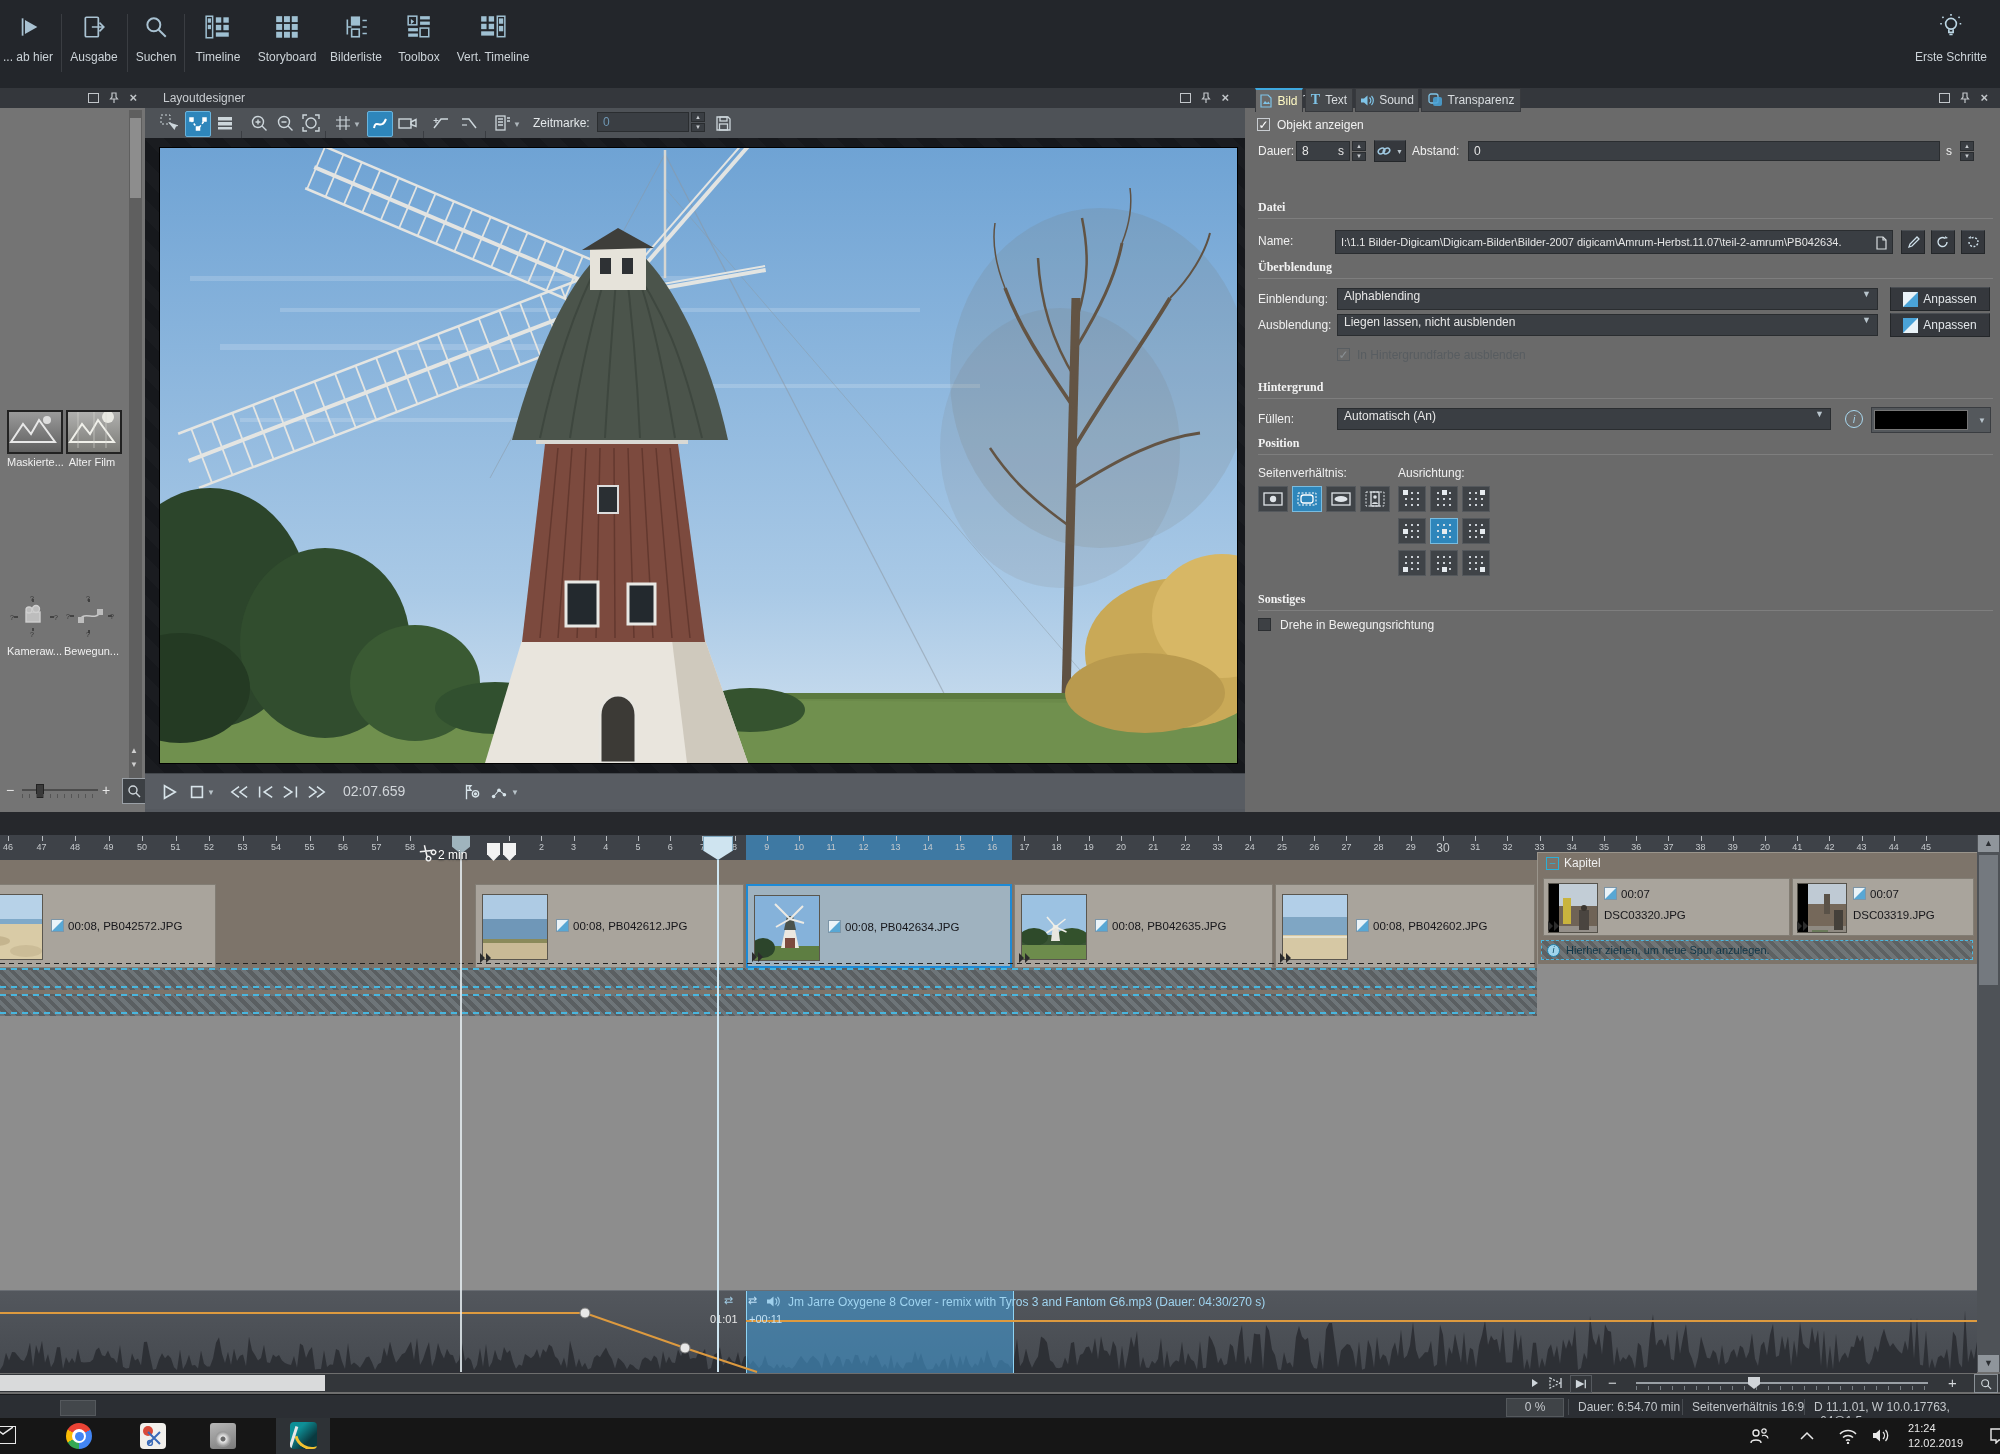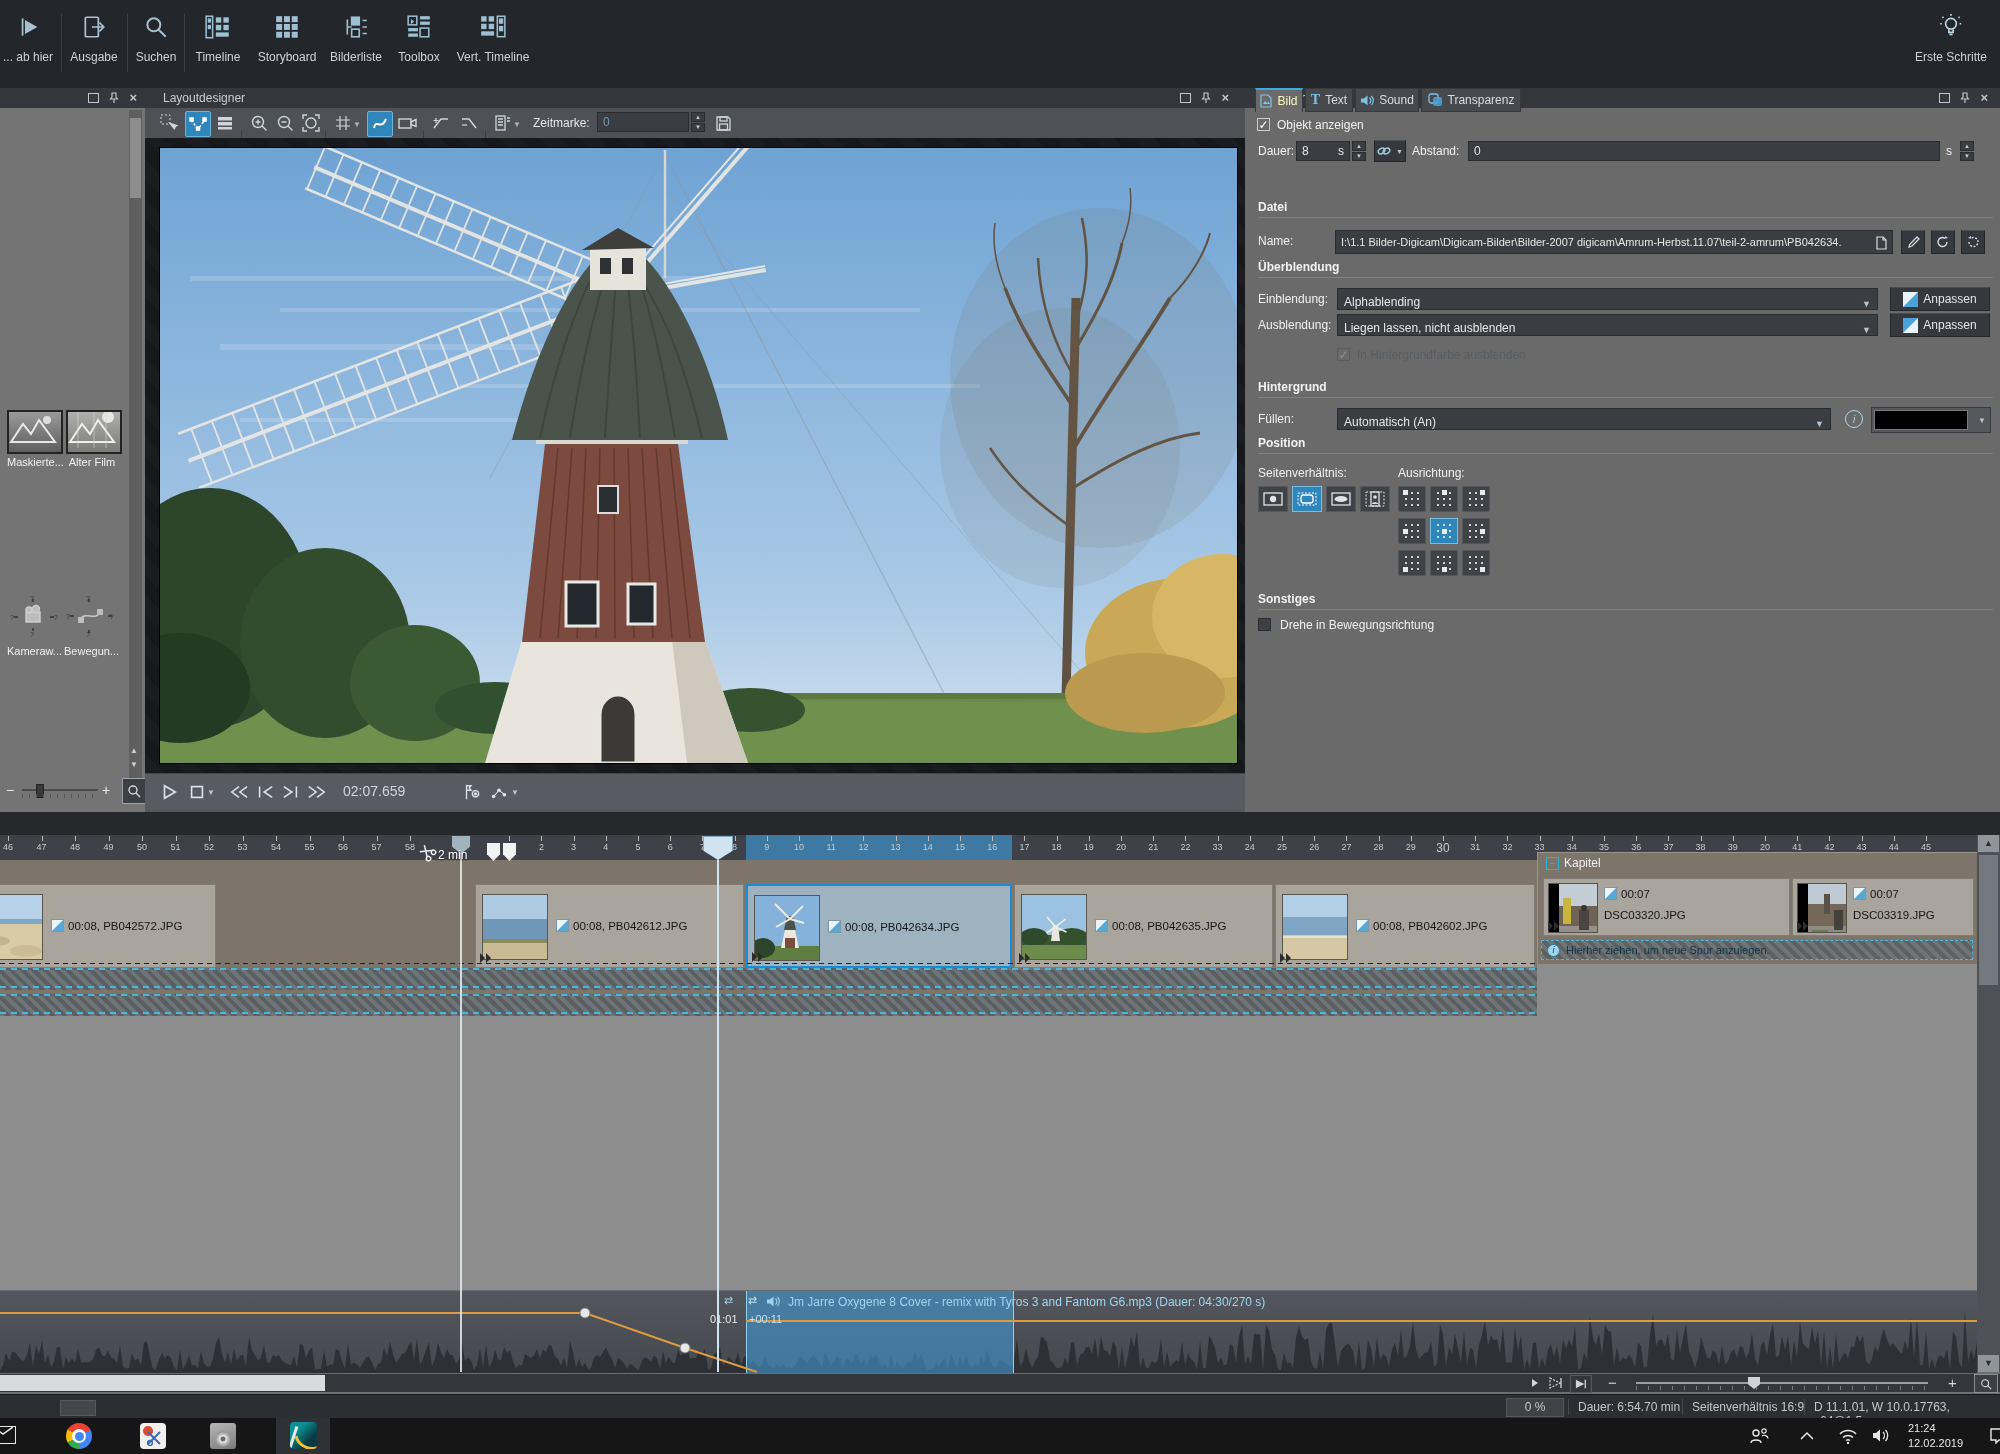--- a/index.html
+++ b/index.html
@@ -12,26 +12,26 @@
   .tbtn{position:absolute;top:10px;height:70px;text-align:center;cursor:default;}
   .tbtn .tico{margin:0 auto;height:34px;display:flex;align-items:center;justify-content:center;}
   .tbtn .tlab{font-size:12px;color:#ccd3d8;white-space:nowrap;display:block;margin-top:6px;}
   .vsep{position:absolute;top:14px;height:58px;width:1px;background:#3a3d42;}
   
   .titlebar{position:absolute;left:0;top:0;right:0;height:20px;background:#34373c;color:#c9cdd1;font-size:12px;}
   .titlebar .tt{position:absolute;left:18px;top:3px;}
   .wbtns{position:absolute;right:8px;top:3px;display:flex;gap:10px;align-items:center;height:14px;}
   .wbtns .sq{width:9px;height:8px;border:1px solid #c2c6ca;display:inline-block;}
   .wbtns .cl{color:#c2c6ca;font-size:13px;font-weight:bold;line-height:10px;}
-  .hdr{position:absolute;left:13px;right:7px;font-size:12px;font-weight:bold;color:#f2f2f2;border-bottom:1px solid #7e7e7e;padding-bottom:3px;}
+  .hdr{position:absolute;left:13px;right:7px;font-size:12px;font-weight:bold;color:#f2f2f2;border-bottom:1px solid #7e7e7e;padding-bottom:3px;font-family:Liberation Serif, serif;}
   .lab{position:absolute;font-size:12px;color:#f0f0f0;white-space:nowrap;}
   .field{position:absolute;background:#3a3e43;border:1px solid #2a2d30;color:#e6e6e6;font-size:12px;
          display:flex;align-items:center;padding:0 5px;white-space:nowrap;overflow:hidden;height:20px;box-sizing:border-box;}
   .dd{position:absolute;background:#3a3e43;border:1px solid #2a2d30;color:#e6e6e6;font-size:12px;height:22px;
-      display:flex;align-items:flex-end;padding:0 6px;box-sizing:border-box;}
+      display:flex;align-items:flex-start;padding:0 6px;box-sizing:border-box;}
   .dd .arr{margin-left:auto;color:#b8c4cc;font-size:9px;}
   .btn-dark{position:absolute;background:#35383d;border:1px solid #24272a;border-top-color:#4a4e53;color:#e2e6e9;
       font-size:12px;display:flex;align-items:center;justify-content:center;gap:5px;box-sizing:border-box;}
   .spin{position:absolute;width:14px;height:20px;display:flex;flex-direction:column;gap:1px;}
   .spin i{flex:1;background:#3a3e43;border:1px solid #2a2d30;color:#c8ccd0;font-size:6px;font-style:normal;
           display:flex;align-items:center;justify-content:center;}
   .cb{position:absolute;width:13px;height:13px;border:1px solid #c9cdd1;box-sizing:border-box;background:transparent;
       display:flex;align-items:center;justify-content:center;font-size:12px;color:#fff;line-height:10px;}
   
   .ldico{position:absolute;top:3px;width:24px;height:24px;display:flex;align-items:center;justify-content:center;border-radius:2px;}

